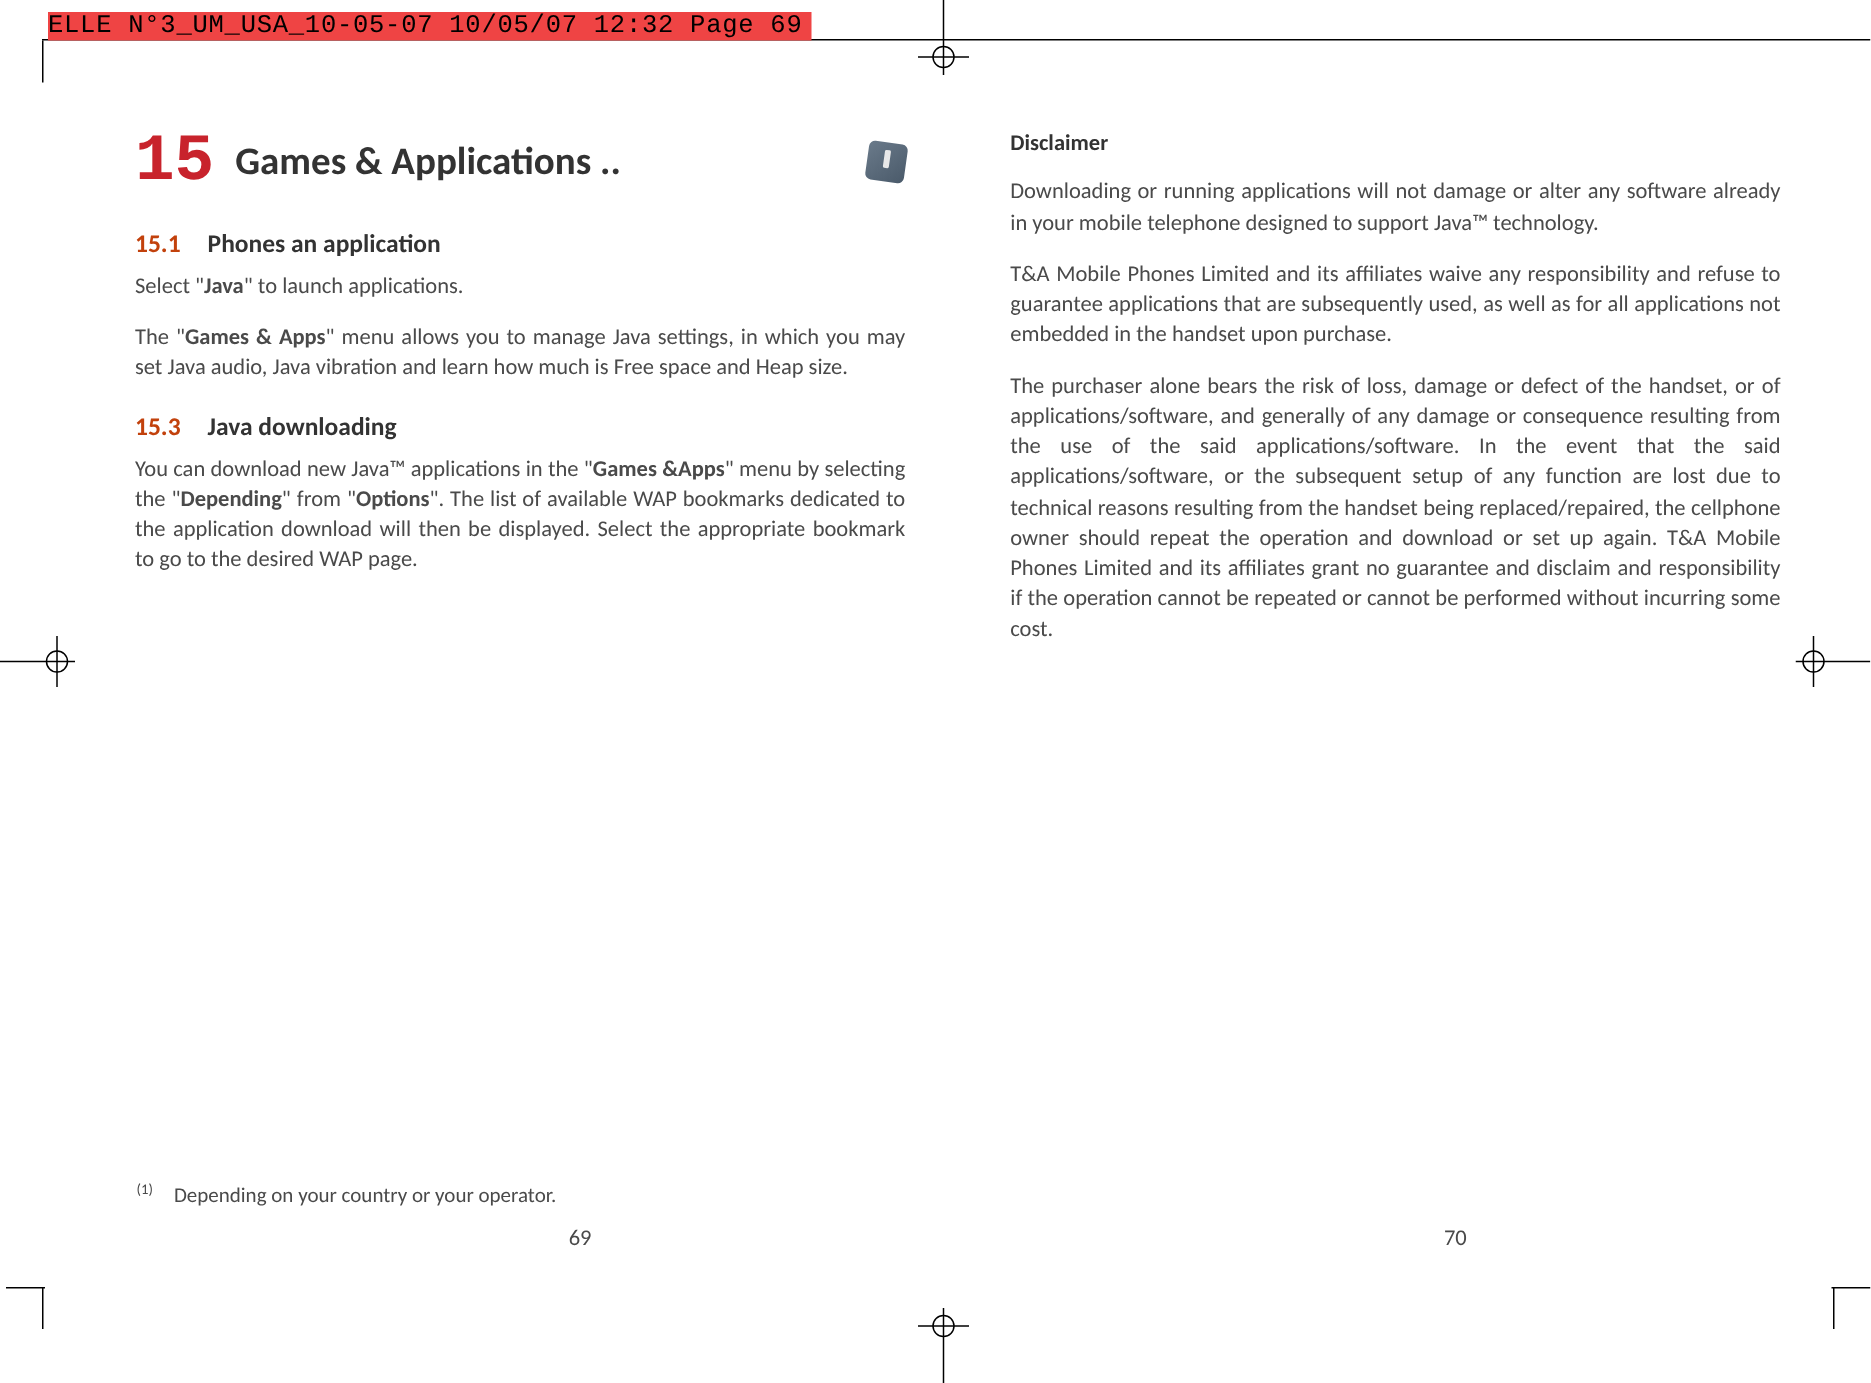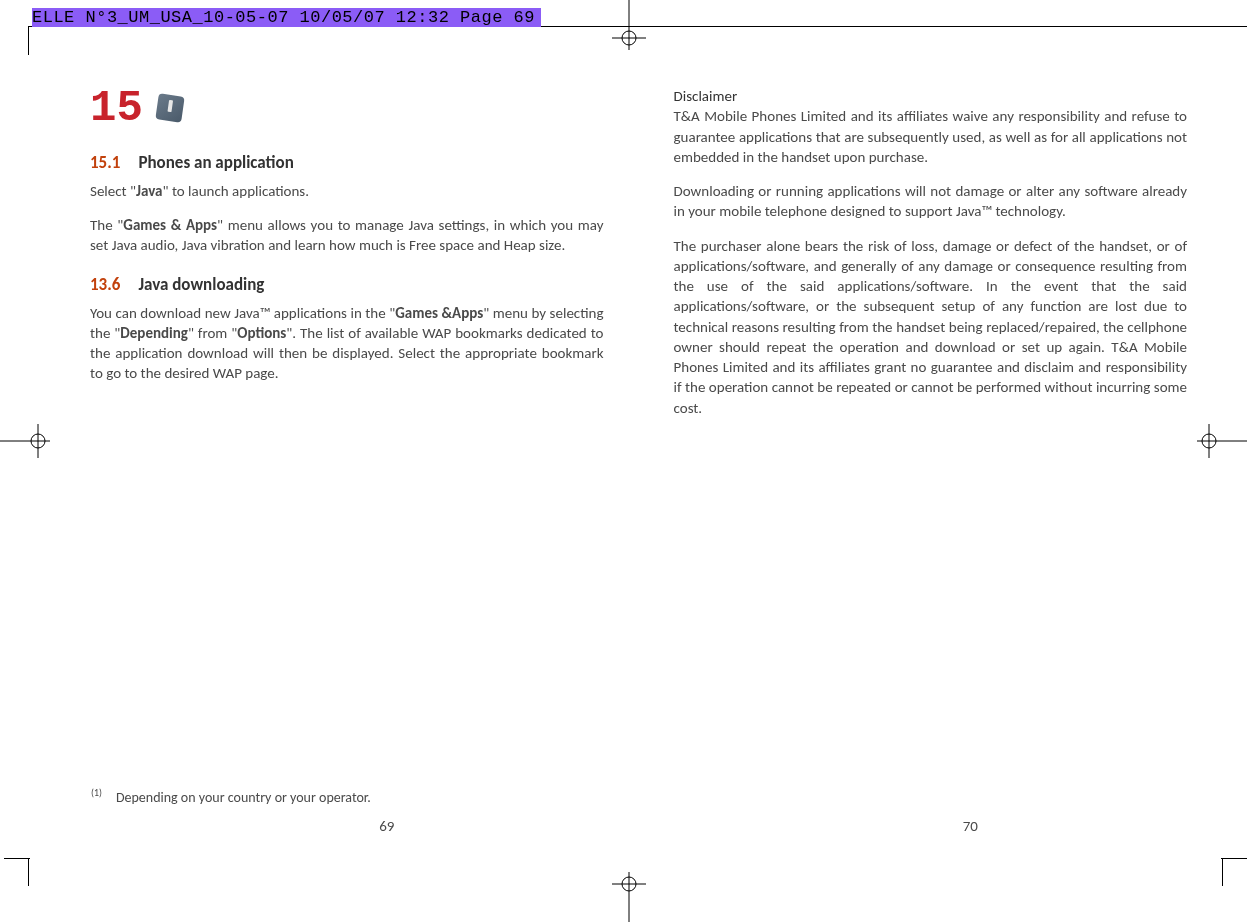--- a/index.html
+++ b/index.html
@@ -20,21 +20,21 @@
     height: 1px;
     background: #000;
   }
   .header-text {
     position: absolute;
     top: 8px;
     left: 32px;
     font-family: "Courier New", monospace;
     font-size: 17px;
     letter-spacing: 0.5px;
-    background: #8b5cf6;
+    background: #ef4444;
     padding-right: 6px;
   }
   .crop-top {
     position: absolute;
     top: 27px;
     left: 28px;
     width: 1px;
     height: 28px;
     background: #000;
   }
@@ -159,24 +159,24 @@
     position: absolute;
     bottom: 6px;
     font-size: 15px;
     color: #4a4a4a;
     margin-left: 40px;
   }
   .page-left .page-num { left: 50%; transform: translateX(-50%); }
   .page-right .page-num { left: 50%; transform: translateX(-50%); }
 
   .disc-head {
-    font-weight: normal;
+    font-weight: bold;
     font-size: 15px;
     color: #333;
-    margin-bottom: 0;
+    margin-bottom: 12px;
   }
 </style>
 </head>
 <body>
 
 <div class="header-line"></div>
 <div class="header-text">ELLE N°3_UM_USA_10-05-07  10/05/07  12:32  Page 69</div>
 <div class="crop-top"></div>
 <div class="crop-top-h"></div>
 <div class="crop-bl-v"></div>
@@ -211,52 +211,53 @@
       <circle cx="12" cy="17" r="7" fill="none" stroke="#000" stroke-width="1"></circle>
     </svg>
 </div>
 
 <div class="spread">
 
   <div class="page page-left">
 
     <div class="chapter-head">
       <span class="chapter-num">15</span>
+      <span class="chapter-title">Games &amp; Applications ..</span>
       <span class="chapter-icon"></span>
     </div>
 
 
     <div class="sec-head">
       <span class="sec-num">15.1</span>
       <span class="sec-title">Phones an application</span>
     </div>
     <p>
       <span>Select "</span><b>Java</b><span>" to launch applications.</span>
     </p>
 
     <p>
       <span>The "</span><b>Games &amp; Apps</b><span>" menu allows you to manage Java settings, in which you may set Java audio, Java vibration and learn how much is Free space and Heap size.</span>
     </p>
 
     <div class="sec-head">
-      <span class="sec-num">13.6</span>
+      <span class="sec-num">15.3</span>
       <span class="sec-title">Java downloading</span>
     </div>
     <p>
       <span>You can download new Java™ applications in the "</span><b>Games &amp;Apps</b><span>" menu by selecting the "</span><b>Depending</b><span>" from "</span><b>Options</b><span>". The list of available WAP bookmarks dedicated to the application download will then be displayed. Select the appropriate bookmark to go to the desired WAP page.</span>
     </p>
 
     <div class="footnote">
       <span class="fn-mark">(1)</span><span>Depending on your country or your operator.</span>
     </div>
 
     <div class="page-num">69</div>
   </div>
 
   <div class="page page-right">
     <div class="disc-head">Disclaimer</div>
+    <p>Downloading or running applications will not damage or alter any software already in your mobile telephone designed to support Java™ technology.</p>
     <p>T&amp;A Mobile Phones Limited and its affiliates waive any responsibility and refuse to guarantee applications that are subsequently used, as well as for all applications not embedded in the handset upon purchase.</p>
-    <p>Downloading or running applications will not damage or alter any software already in your mobile telephone designed to support Java™ technology.</p>
     <p>The purchaser alone bears the risk of loss, damage or defect of the handset, or of applications/software, and generally of any damage or consequence resulting from the use of the said applications/software. In the event that the said applications/software, or the subsequent setup of any function are lost due to technical reasons resulting from the handset being replaced/repaired, the cellphone owner should repeat the operation and download or set up again. T&amp;A Mobile Phones Limited and its affiliates grant no guarantee and disclaim and responsibility if the operation cannot be repeated or cannot be performed without incurring some cost.</p>
     <div class="page-num">70</div>
   </div>
 
 </div>
 
 </body></html>

